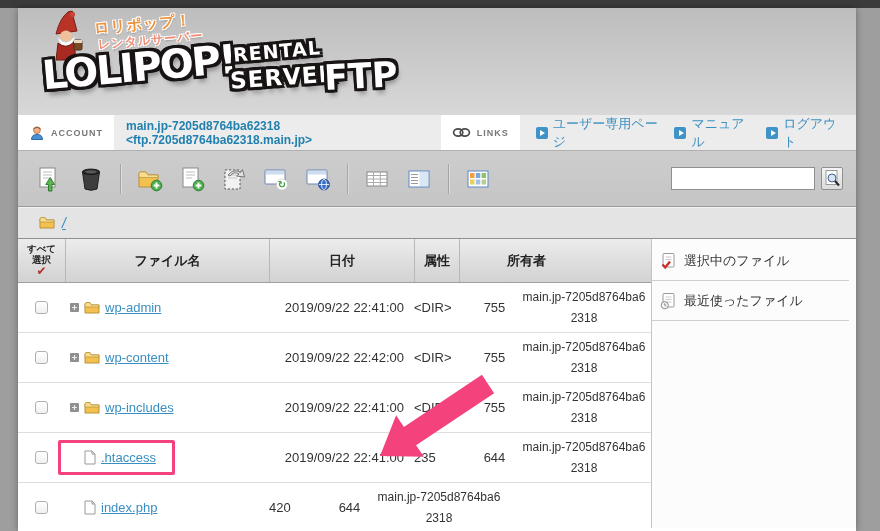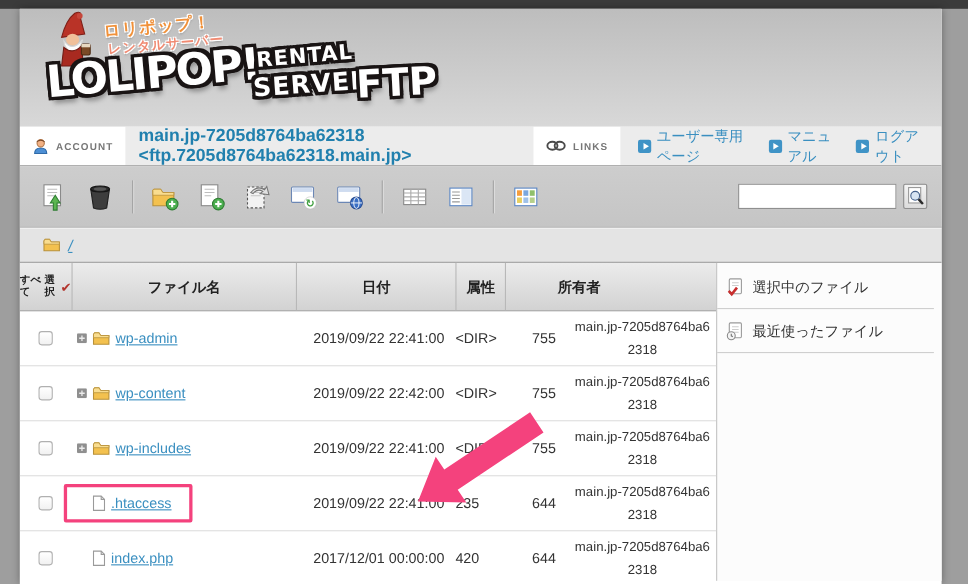--- a/index.html
+++ b/index.html
@@ -23,21 +23,21 @@
   .logo-main  { position:absolute; left:24px; top:36px; font-size:40px; letter-spacing:-2px; transform:rotate(-5deg); }
   .logo-sub1  { position:absolute; left:215px; top:32px; font-size:19px; letter-spacing:1px; transform:rotate(-5deg); }
   .logo-sub2  { position:absolute; left:212px; top:56px; font-size:23px; letter-spacing:1px; transform:rotate(-4deg); }
   .logo-sub3  { position:absolute; left:306px; top:48px; font-size:35px; transform:rotate(-3deg); }
   .gnome { position:absolute; left:26px; top:2px; }
 
   
   .account-bar { height:36px; background:#ececec; border-bottom:1px solid #b0b0b0; display:flex; align-items:center; }
   .chip { background:#fff; height:100%; display:flex; align-items:center; gap:6px; padding:0 11px; }
   .chip-label { font-size:9px; color:#777; letter-spacing:1px; font-weight:bold; }
-  .account-value { margin-left:12px; color:#2180ae; font-weight:bold; font-size:16px; }
+  .account-value { margin-left:12px; color:#2180ae; font-weight:bold; font-size:12px; }
   .spacer { flex:1; }
   .top-links { display:flex; align-items:center; gap:16px; margin:0 14px 0 16px; }
   .top-link { display:flex; align-items:center; gap:5px; color:#3a8fc0; font-size:13px; cursor:pointer; text-decoration:none; }
   .bullet { width:12px; height:12px; background:#3f93c6; border-radius:2px; display:inline-flex; align-items:center; justify-content:center; flex:none; }
   .bullet::after { content:""; display:block; width:0; height:0; border-left:5px solid #fff; border-top:3.5px solid transparent; border-bottom:3.5px solid transparent; margin-left:2px; }
 
   
   .toolbar { height:56px; background:linear-gradient(#cdcdcd,#c5c5c5); border-bottom:1px solid #9a9a9a;
              display:flex; align-items:center; padding-left:10px; }
   .tool-btn { width:36px; height:36px; display:flex; align-items:center; justify-content:center; cursor:pointer; margin:0 3px; }
@@ -52,21 +52,21 @@
                 display:flex; align-items:center; padding-left:21px; gap:7px; }
   .crumb-link { color:#3a8fc0; font-size:14px; font-style:italic; text-decoration:underline; }
 
   
   .content { display:flex; height:289px; background:#fff; }
   .table-area { width:633px; }
   .thead { display:flex; height:44px; border-bottom:1px solid #a0a0a0; background:linear-gradient(#ececec,#d2d2d2);
            align-items:center; font-weight:bold; font-size:13px; color:#222; }
   .thead > div { display:flex; align-items:center; justify-content:center; height:100%; border-left:1px solid #b8b8b8; }
   .thead > div:first-child { border-left:none; }
-  .col-select { width:47px; flex-direction:row; font-size:9.5px; line-height:1.15; font-weight:bold; }
+  .col-select { width:47px; flex-direction:column; font-size:9.5px; line-height:1.15; font-weight:bold; }
   .col-select .chk { color:#b3342c; font-size:12px; line-height:1; }
   .col-name { width:204px; } .col-date { width:145px; } .col-size { width:58px; }
   .col-attr { width:45px; } .col-owner { width:134px; }
   .trow { position:relative; display:flex; align-items:center; height:50px; border-bottom:1px solid #dedede; font-size:13px; color:#333; }
   .c-select { width:47px; display:flex; justify-content:center; }
   .checkbox { width:13px; height:13px; border:1px solid #b0b0b0; border-radius:3px; background:linear-gradient(#fff,#f1f1f1); cursor:pointer; }
   .c-name { width:204px; display:flex; align-items:center; gap:5px; padding-left:5px; }
   .expander { flex:none; cursor:pointer; }
   .expander.hidden { visibility:hidden; }
   .file-link { color:#3a8fc0; font-size:13px; text-decoration:underline; }
@@ -381,21 +381,20 @@
                   <path d="M4.5 2 V7 M2 4.5 H7" stroke="#ececec" stroke-width="1.2"></path>
                 </svg></span>
               <span style="display: inline-flex;">
                 <svg width="12" height="15" viewBox="0 0 12 15">
                   <path d="M1 1 L8 1 L11 4 L11 14 L1 14 Z" fill="#fff" stroke="#9a9a9a"></path>
                   <path d="M8 1 L8 4 L11 4" fill="none" stroke="#9a9a9a"></path>
                 </svg>
               </span>
               <a class="file-link" href="#">index.php</a>
             </div>
-            <div class="c-date">2017/12/01 00:00:00</div>
             <div class="c-size">420</div>
             <div class="c-attr">644</div>
             <div class="c-owner">main.jp-7205d8764ba62318</div>
           </div>
         </div>
     </div>
     <div class="sidebar" id="sidebar">
         <div class="side-item">
           <span style="display: inline-flex;">
             <svg width="16" height="18" viewBox="0 0 16 18">

